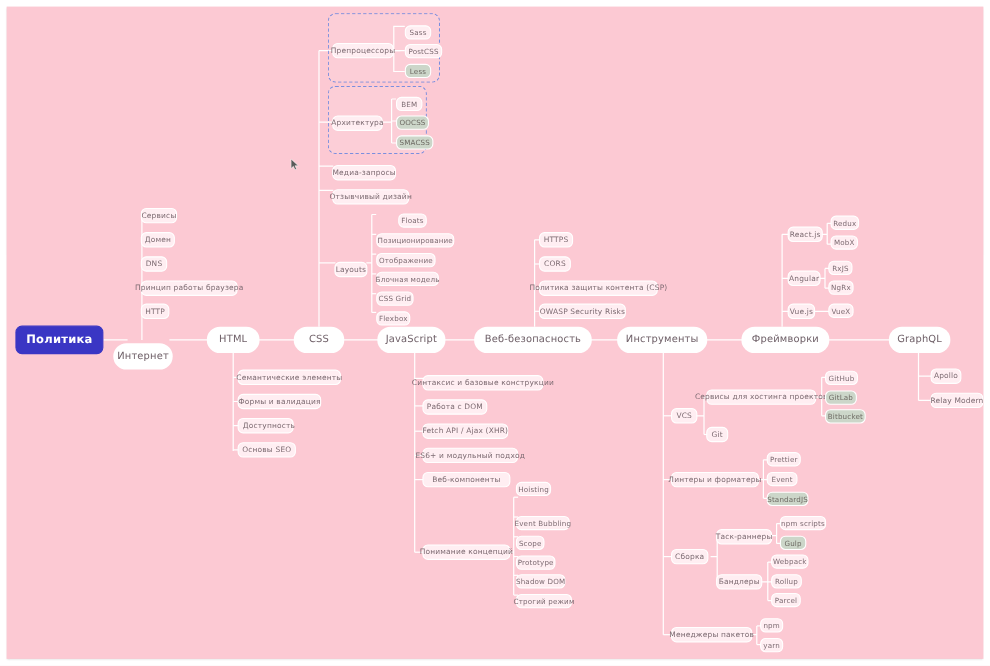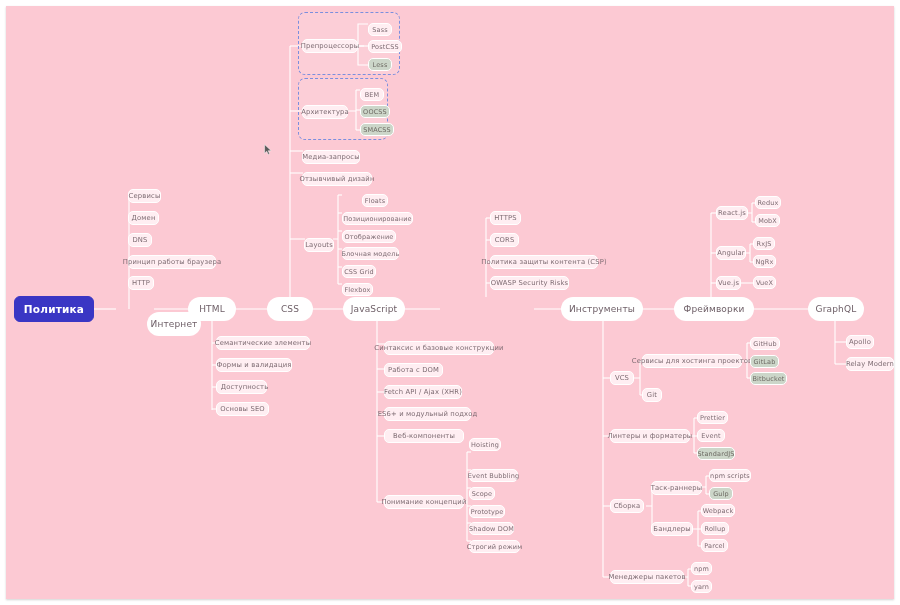--- a/index.html
+++ b/index.html
@@ -191,24 +191,25 @@
         <path d="M829 336 H842"></path>
         <path d="M829 358 H842"></path>
       </g>
     </svg>
 
     <div class="selbox" style="left:292px;top:6px;width:100px;height:61px;"></div>
     <div class="selbox" style="left:292px;top:72px;width:88px;height:60px;"></div>
 
     <div class="node root" style="left:8px;top:290px;width:80px;">Политика</div>
 
-    <div class="node trunk" style="left:97px;top:306px;width:54px;margin-left:44px;">Интернет</div>
+    <div class="node trunk" style="left:97px;top:306px;width:54px;">Интернет</div>
     <div class="node trunk" style="left:182px;top:291px;width:48px;">HTML</div>
     <div class="node trunk" style="left:261px;top:291px;width:46px;">CSS</div>
     <div class="node trunk" style="left:337px;top:291px;width:62px;">JavaScript</div>
+    <div class="node trunk" style="left:425px;top:291px;width:107px;">Веб-безопасность</div>
     <div class="node trunk" style="left:555px;top:291px;width:82px;">Инструменты</div>
     <div class="node trunk" style="left:668px;top:291px;width:80px;">Фреймворки</div>
     <div class="node trunk" style="left:802px;top:291px;width:56px;">GraphQL</div>
 
     <div class="node lvl2" style="left:122px;top:183px;width:33px;">Сервисы</div>
     <div class="node lvl2" style="left:122px;top:205px;width:31px;">Домен</div>
     <div class="node lvl2" style="left:122px;top:227px;width:24px;">DNS</div>
     <div class="node lvl2" style="left:122px;top:249px;width:88px;">Принцип работы браузера</div>
     <div class="node lvl2" style="left:122px;top:270px;width:26px;">HTTP</div>
 

